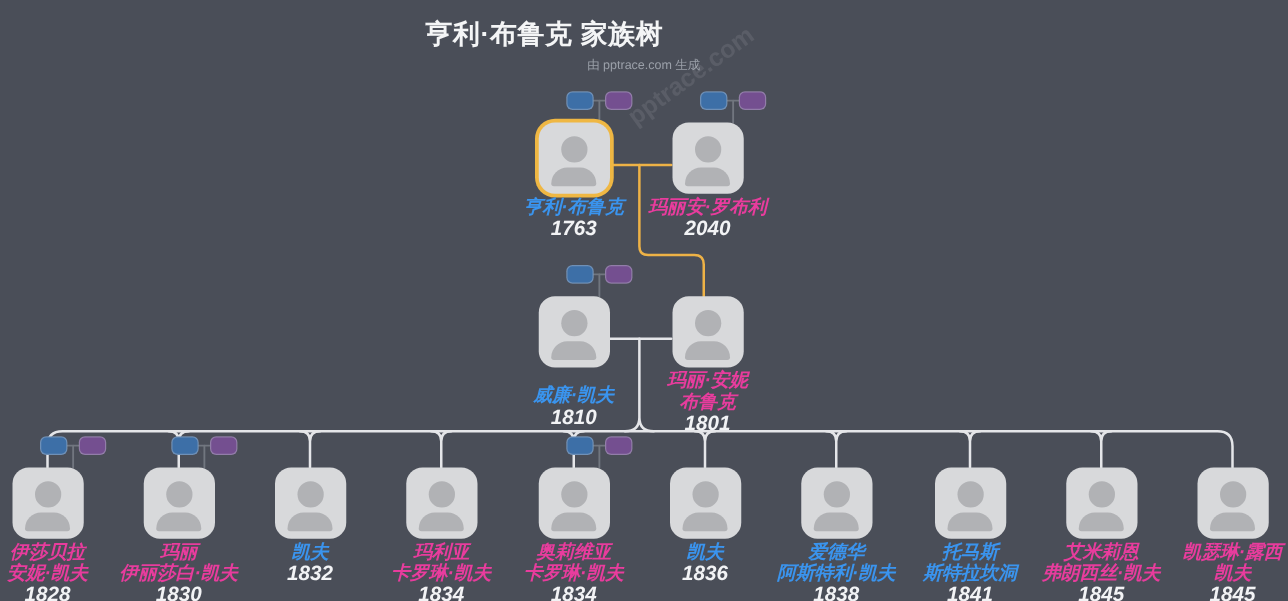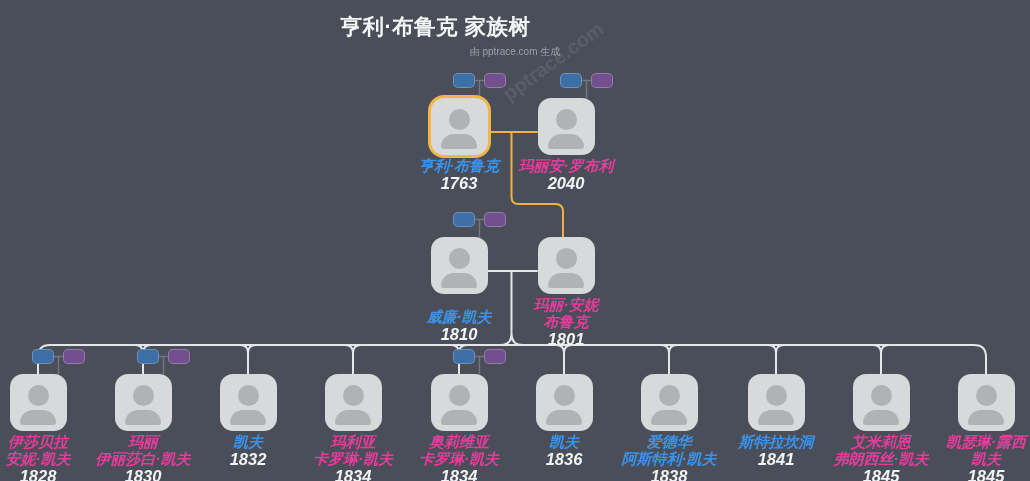--- a/index.html
+++ b/index.html
@@ -217,20 +217,21 @@
         <div class="pname male">阿斯特利·凯夫</div>
         <div class="pyear">1838</div>
       </div>
       <div class="card" style="left: 747.5px; top: 374px;">
         <div class="avatar">
           <div class="head"></div>
           <div class="shoulders"></div>
         </div>
       </div>
       <div class="ptext" style="left: 711px; top: 433px;">
+        <div class="pname male">托马斯</div>
         <div class="pname male">斯特拉坎洞</div>
         <div class="pyear">1841</div>
       </div>
       <div class="card" style="left: 852.5px; top: 374px;">
         <div class="avatar">
           <div class="head"></div>
           <div class="shoulders"></div>
         </div>
       </div>
       <div class="ptext" style="left: 816px; top: 433px;">

